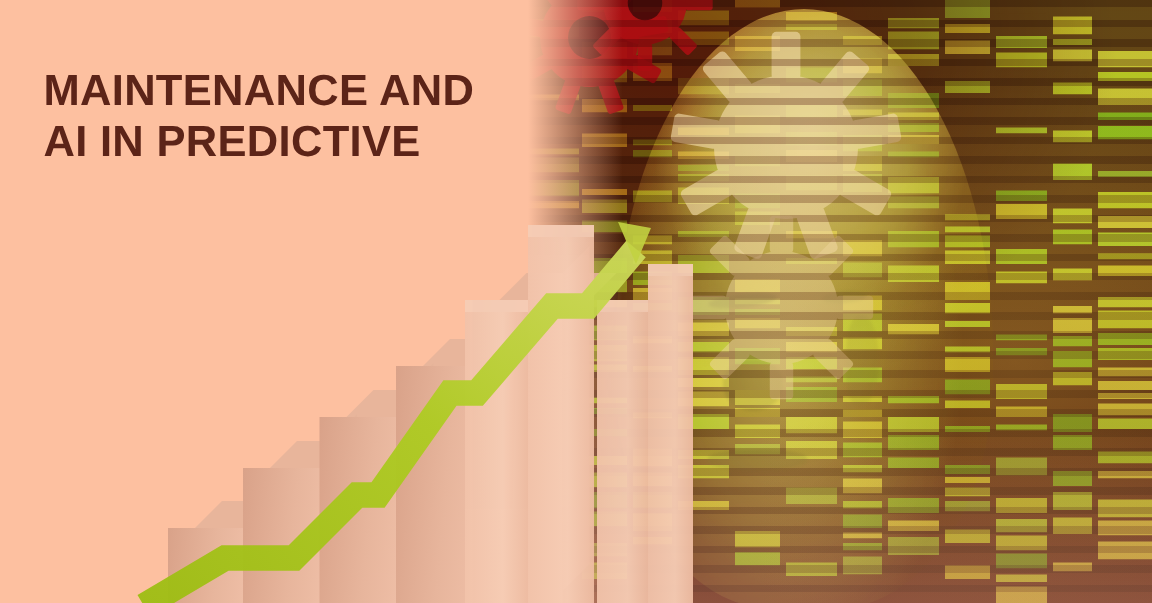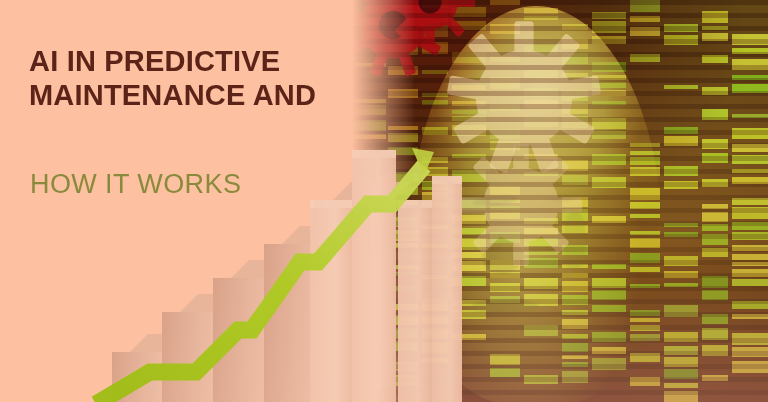--- a/index.html
+++ b/index.html
@@ -1080,19 +1080,18 @@
           <stop offset="55%" stop-color="#aecb22"></stop>
           <stop offset="100%" stop-color="#cdd95a"></stop>
         </linearGradient>
       </defs>
       <path d="M96,404 L150,372 L196,372 L238,330 L252,330 L300,262 L318,262 L368,204 L392,204 L424,166" fill="none" stroke="url(#ag)" stroke-width="17" stroke-linejoin="miter" stroke-linecap="butt" opacity=".95"></path>
       <path d="M412,148 L434,152 L424,176 Z" fill="#c2d241" opacity=".9"></path>
     </svg>
   </div>
 
   <div class="title">
+    <span class="tl">MAINTENANCE AND</span>
     <span class="tl">AI IN PREDICTIVE</span>
-    <span class="tl">MAINTENANCE AND</span>
   </div>
 
-  <div class="subtitle">HOW IT WORKS</div>
 
 </div>
 
 </body></html>

